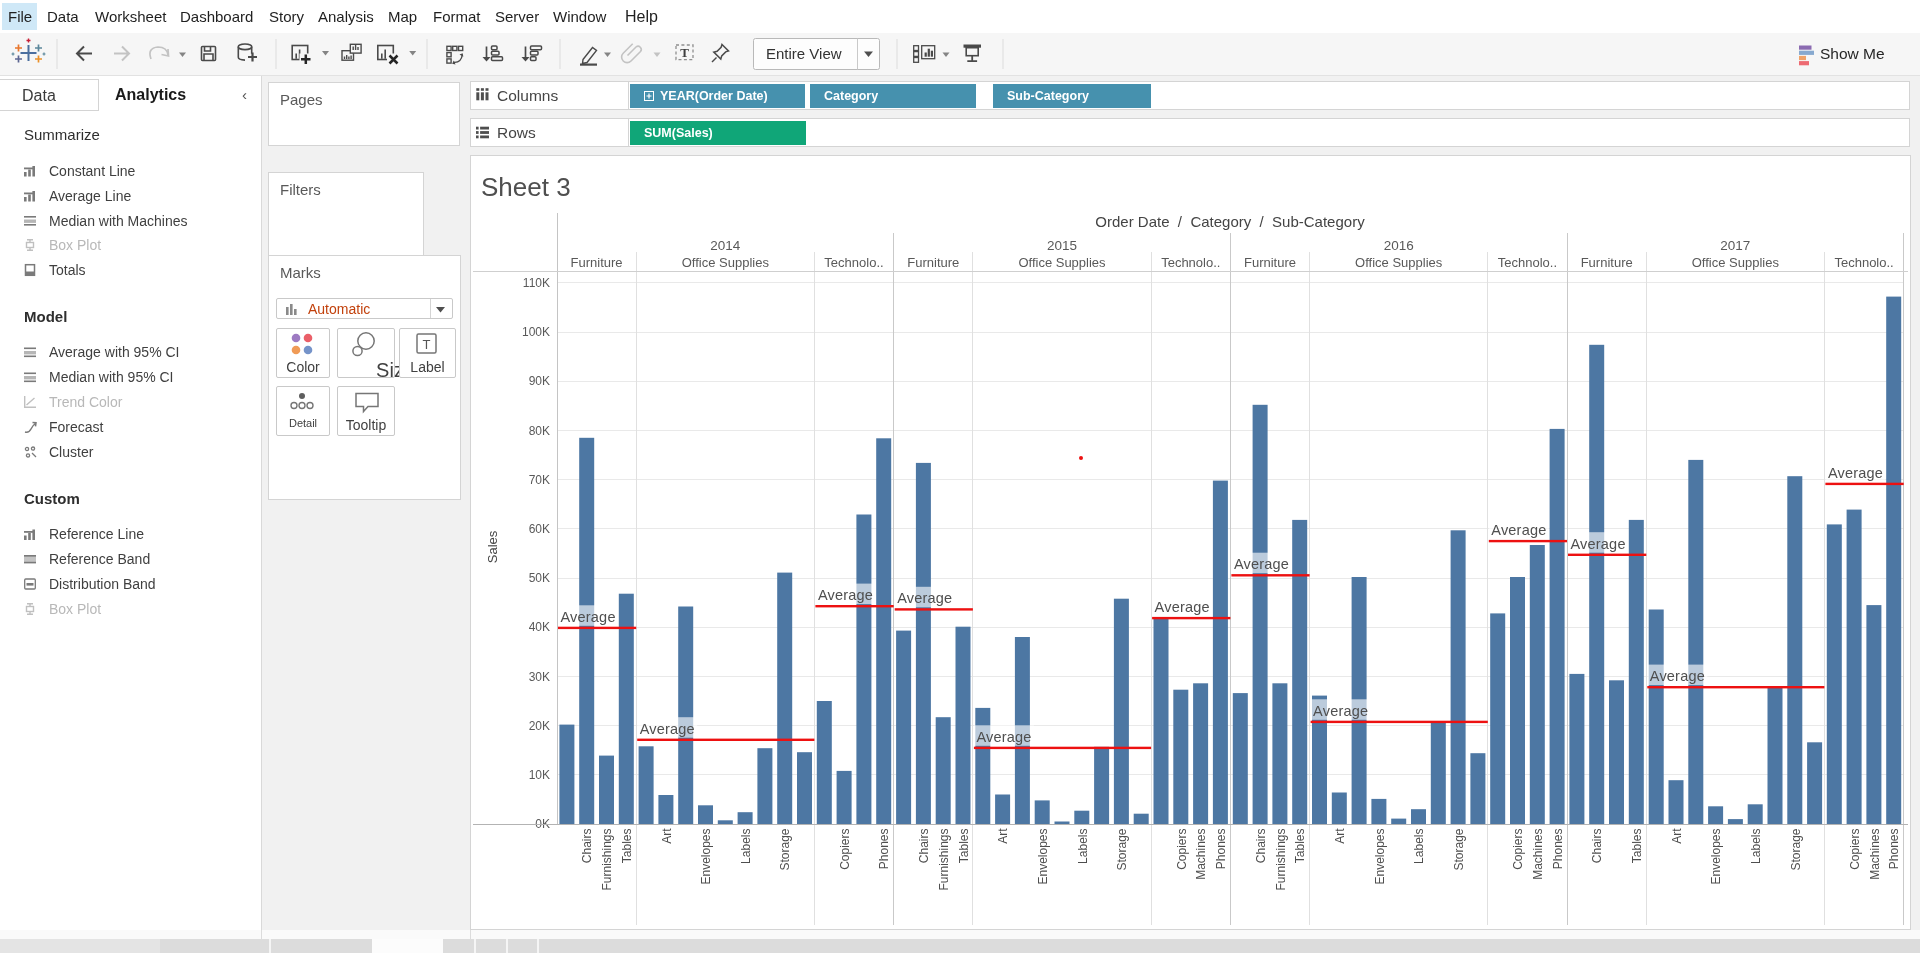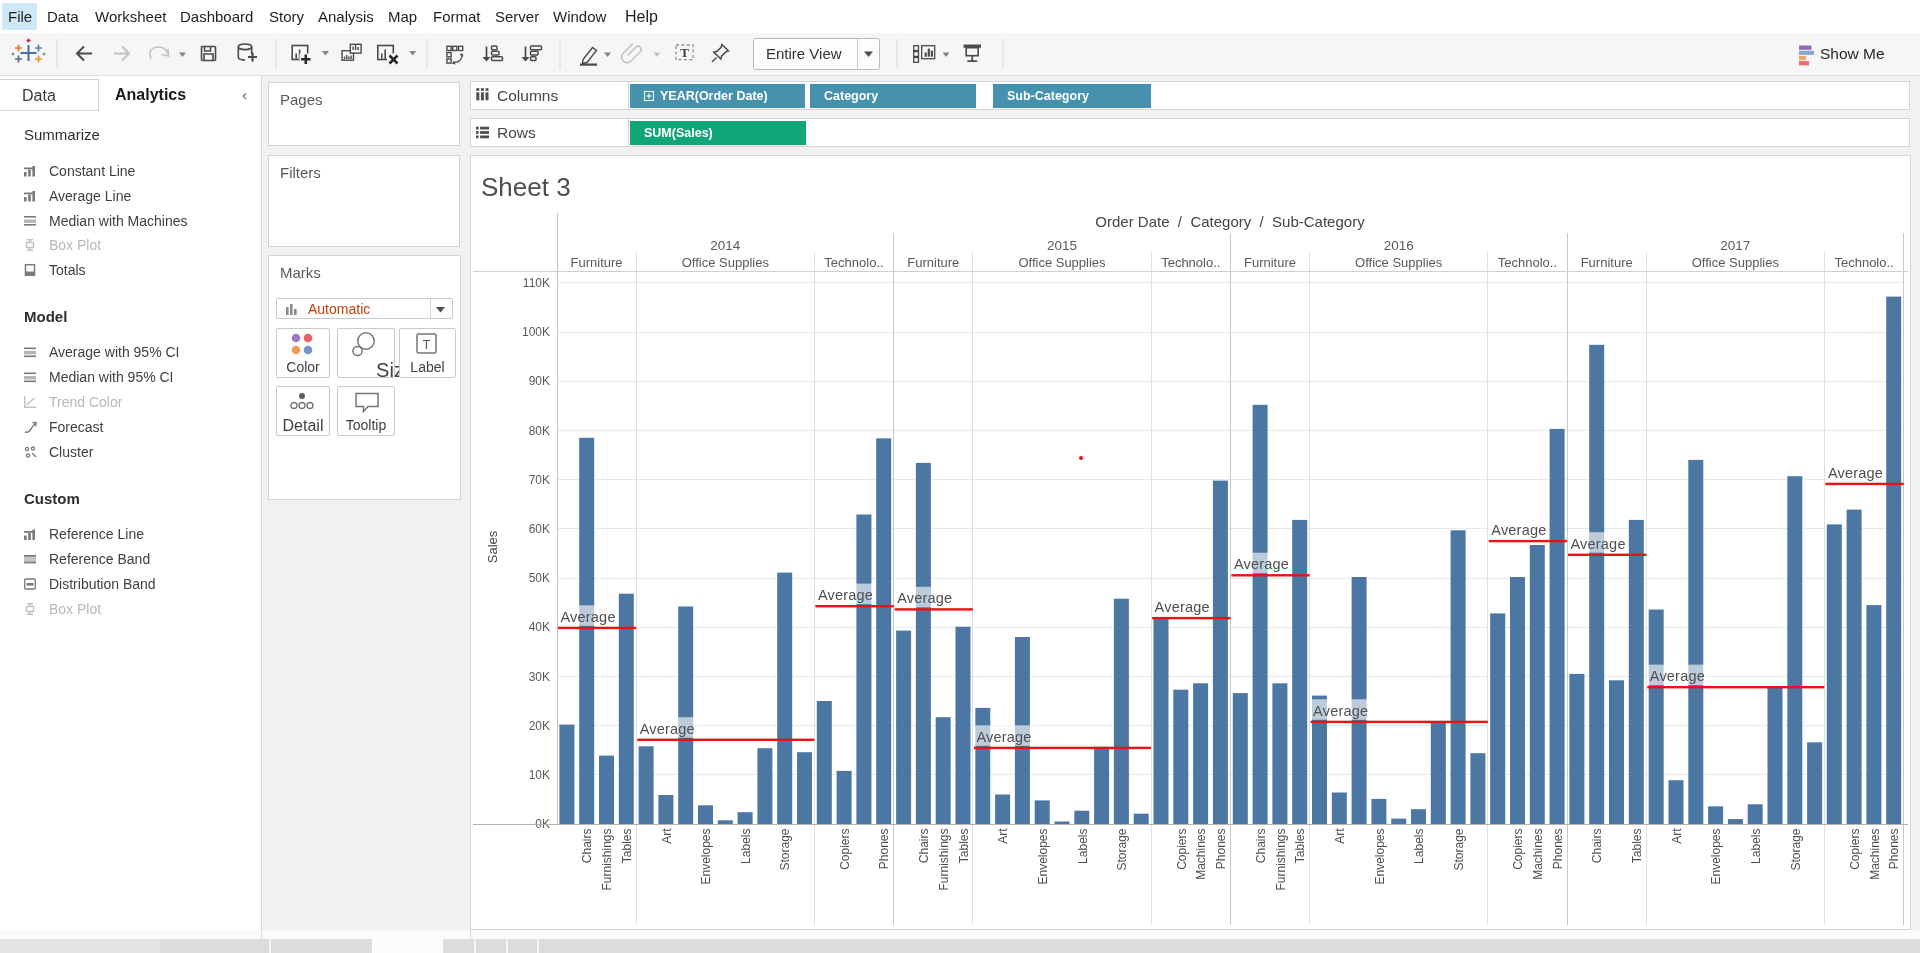--- a/index.html
+++ b/index.html
@@ -227,21 +227,21 @@
     </g>
 <g transform="translate(24,483)" stroke="#c0c0c0" fill="none" stroke-width="1.4">
       <path d="M6 0 v3 M6 9 v3 M3 0.7 h6 M3 11.3 h6"></path>
       <rect x="2.5" y="3.5" width="7" height="5"></rect>
     </g>
 </svg>
 
 <div class="card" style="left:268px;top:82px;width:192px;height:64px">
     <div class="ctitle">Pages</div>
   </div>
-<div class="card" style="left:268px;top:155px;width:192px;height:92px">
+<div class="card" style="left:268px;top:172px;width:156px;height:92px">
     <div class="ctitle">Filters</div>
   </div>
 <div class="card" style="left:268px;top:255px;width:193px;height:245px">
     <div class="ctitle">Marks</div>
   </div>
 <div class="abs" style="left:276px;top:298px;width:177px;height:21px;background:#fff;border:1px solid #c9c9c9;border-radius:2px">
   <svg width="14" height="13" style="position:absolute;left:9px;top:3px">
     <rect x="0" y="5" width="2.6" height="8" fill="#8a8a8a"></rect>
       <rect x="4" y="2" width="2.6" height="11" fill="#8a8a8a"></rect>
       <rect x="8" y="7" width="2.6" height="6" fill="#8a8a8a"></rect>
@@ -252,21 +252,21 @@
       <path d="M0 0 h9 l-4.5 5.5 z" fill="#4f4f4f"></path>
     </svg>
 </div>
 <div class="abs" style="left:276px;top:328px;width:54px;height:50px;background:#fff;border:1px solid #c9c9c9;border-radius:2px"></div>
 <div class="abs" style="left:276px;top:359px;width:54px;text-align:center;font-size:14px;color:#404040">Color</div>
 <div class="abs" style="left:337px;top:328px;width:58px;height:50px;background:#fff;border:1px solid #c9c9c9;border-radius:2px"></div>
 <div class="abs" style="left:337px;top:359px;width:78px;text-align:right;font-size:20px;color:#404040">Size</div>
 <div class="abs" style="left:399px;top:328px;width:57px;height:50px;background:#fff;border:1px solid #c9c9c9;border-radius:2px"></div>
 <div class="abs" style="left:399px;top:359px;width:57px;text-align:center;font-size:14px;color:#404040">Label</div>
 <div class="abs" style="left:276px;top:386px;width:54px;height:50px;background:#fff;border:1px solid #c9c9c9;border-radius:2px"></div>
-<div class="abs" style="left:276px;top:417px;width:54px;text-align:center;font-size:16px;color:#404040">Detail</div>
+<div class="abs" style="left:276px;top:417px;width:54px;text-align:center;font-size:11px;color:#404040">Detail</div>
 <div class="abs" style="left:337px;top:386px;width:58px;height:50px;background:#fff;border:1px solid #c9c9c9;border-radius:2px"></div>
 <div class="abs" style="left:337px;top:417px;width:58px;text-align:center;font-size:14px;color:#404040">Tooltip</div>
 <svg class="abs" style="left:268px;top:253px" width="194" height="250" font-family="Liberation Sans, sans-serif">
 <g transform="translate(18,77)">
 <circle cx="10" cy="8" r="4.3" fill="#9d7ac2"></circle>
       <circle cx="22" cy="8" r="4.3" fill="#ea5f68"></circle>
 <circle cx="10" cy="20" r="4.3" fill="#f09b56"></circle>
       <circle cx="22" cy="20" r="4.3" fill="#7593c9"></circle>
 </g>
 <g transform="translate(80,77)" stroke="#767676" fill="none" stroke-width="1.5">

